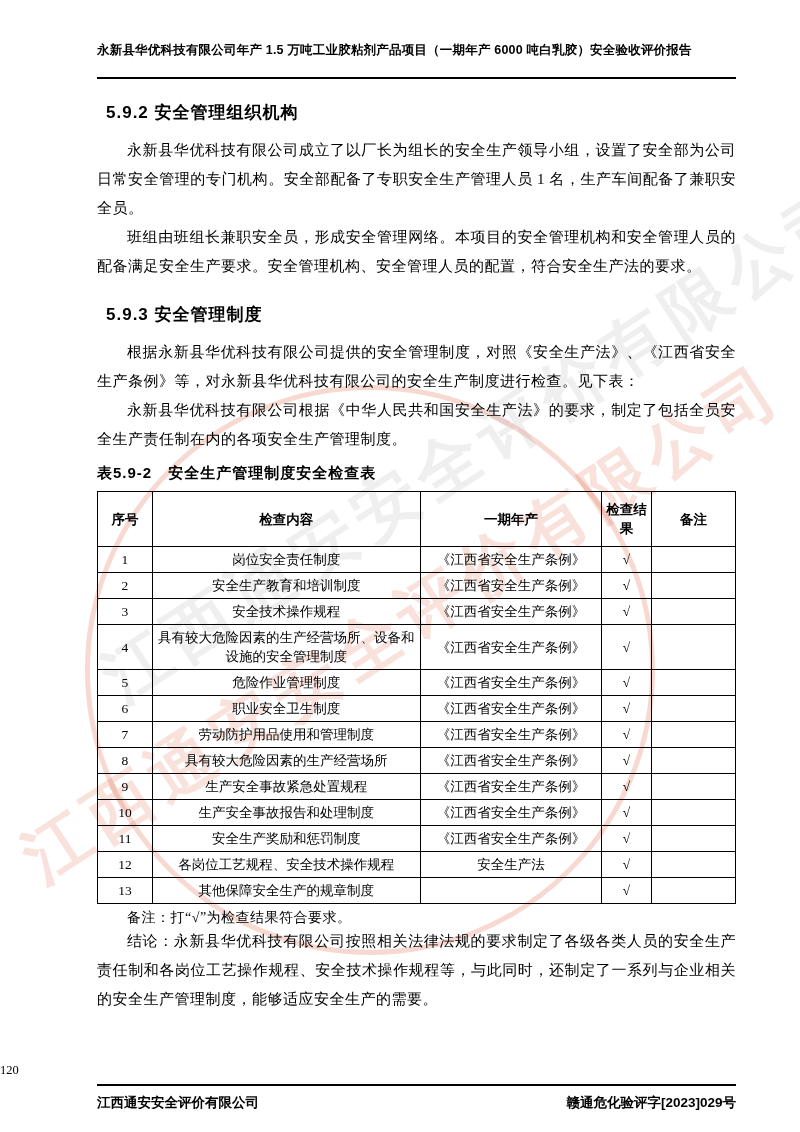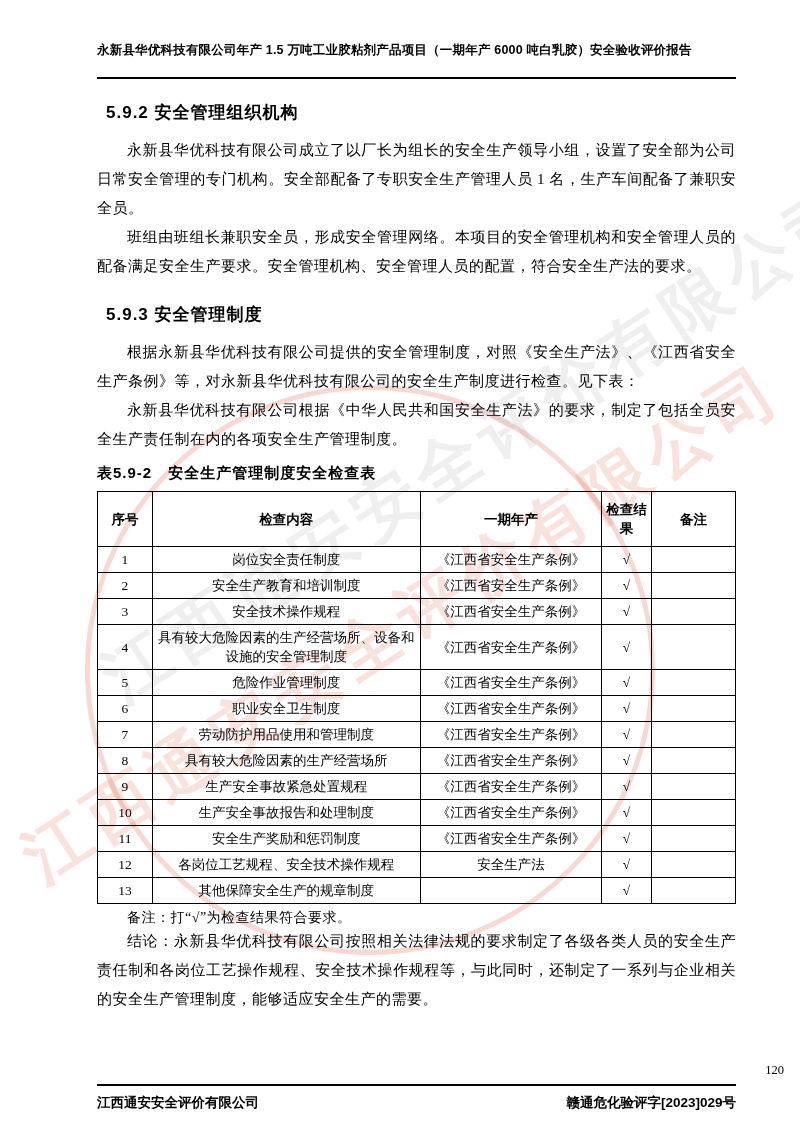--- a/index.html
+++ b/index.html
@@ -84,21 +84,21 @@
     margin: 5px 0 0 30px;
     letter-spacing: 0.5px;
   }
   
   .page-number {
     position: absolute;
     z-index: 2;
     bottom 54px;
     bottom: 54px;
     left: 0; right: 16px;
-    text-align: right;
+    text-align: left;
     font-size: 12.5px;
   }
   .page-footer {
     position: absolute;
     z-index: 2;
     bottom: 20px;
     left: 97px;
     right: 64px;
     border-top: 2px solid #000;
     padding-top: 8px;

